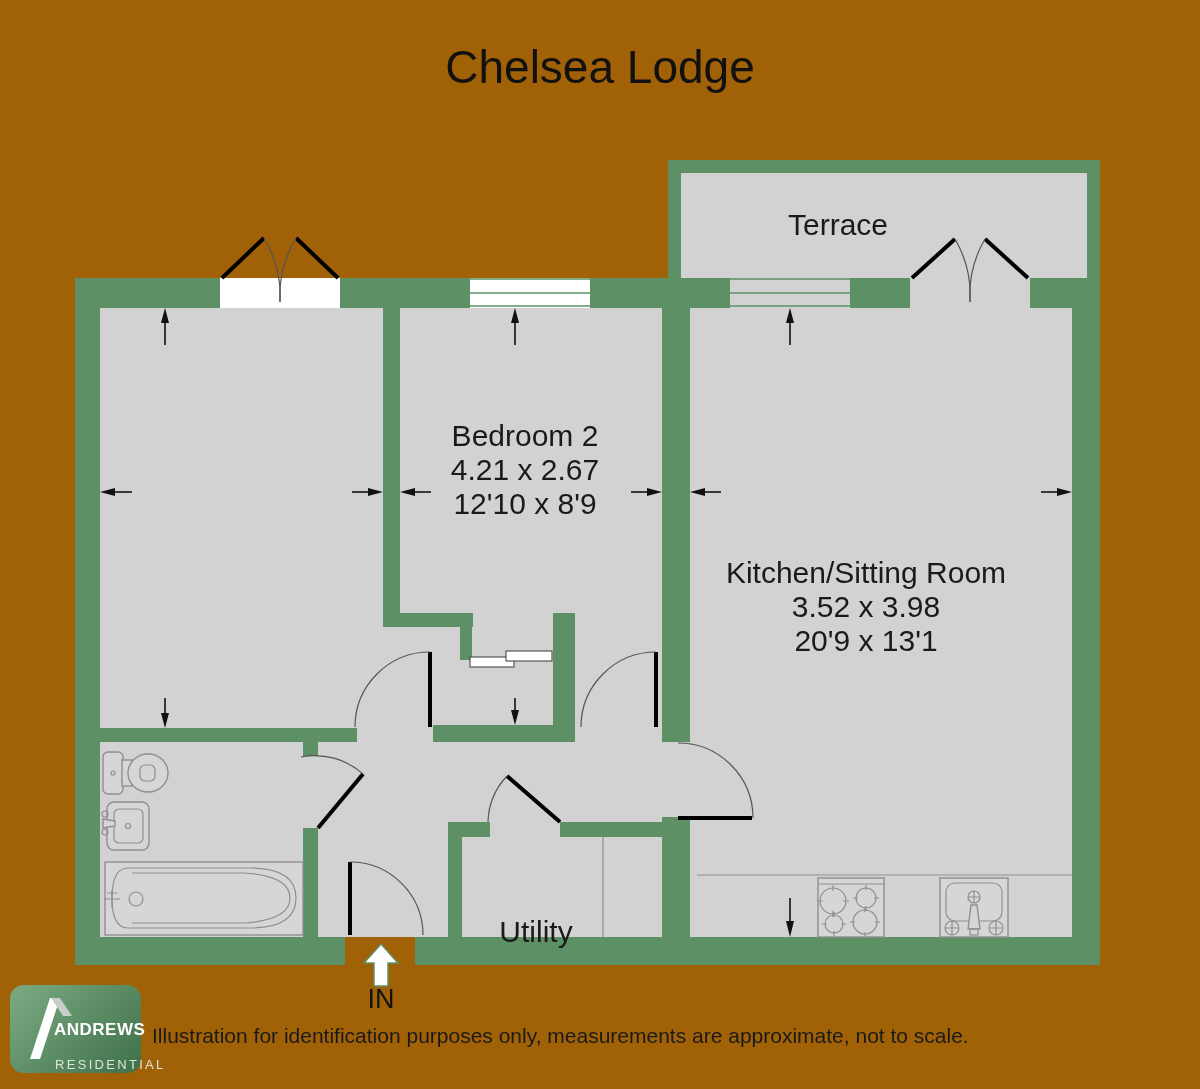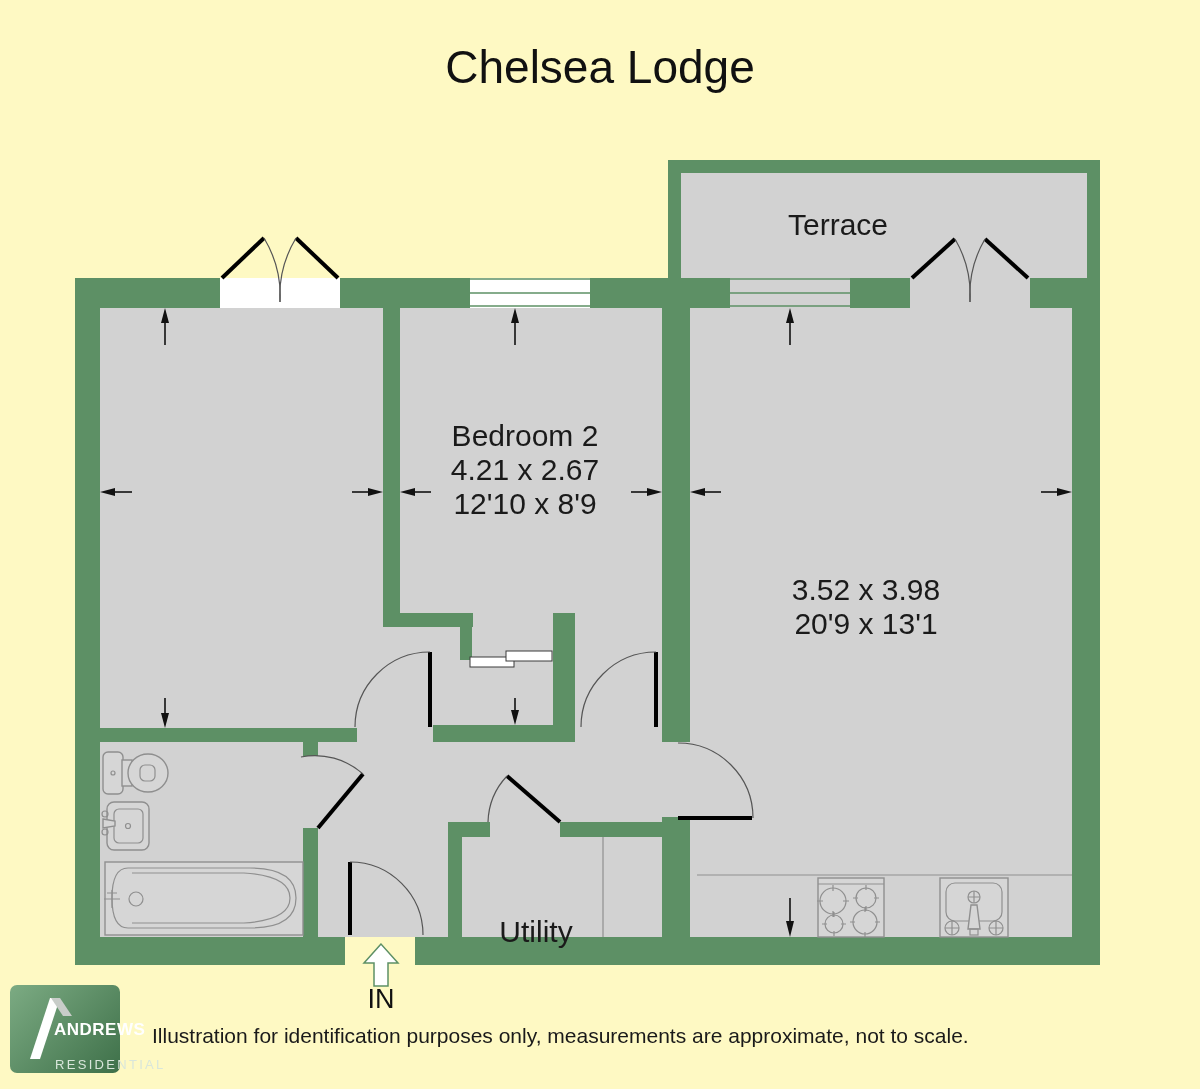--- a/index.html
+++ b/index.html
@@ -1,37 +1,37 @@
 <!DOCTYPE html>
 <html style="--wall: #5d9065; --floor: #d2d2d2; --logo-green-dark: #3e7049; --logo-green-light: #7cab83;"><head>
 <meta charset="utf-8">
 <style>
   html,body{margin:0;padding:0;background:#fff;}
-  #canvas{position:relative;width:1200px;height:1089px;background:#fef9c3;overflow:hidden;
+  #canvas{position:relative;width:1200px;height:1089px;background:#a16207;overflow:hidden;
           font-family:"Liberation Sans",sans-serif;color:#111;}
   #plan-svg{position:absolute;left:0;top:0;}
   .wall{fill:var(--wall);}
   .floor{fill:var(--floor);}
   .leaf{stroke:#000;stroke-width:4;fill:none;}
   .swing{stroke:#555;stroke-width:1.2;fill:none;}
   .dim{stroke:#111;stroke-width:1.6;}
   .dimhead{fill:#111;stroke:none;}
   .fix{stroke:#8f8f8f;stroke-width:1.4;fill:#d6d6d6;}
   .fixl{stroke:#8f8f8f;stroke-width:1.2;fill:none;}
   .winline{stroke:var(--wall);stroke-width:1.6;}
   .shelf{fill:#fff;stroke:#3a3a3a;stroke-width:1;}
   .lbl{position:absolute;transform:translate(-50%,-50%);text-align:center;white-space:nowrap;z-index:5;}
   .room-lbl{font-size:30px;line-height:34px;color:#1a1a1a;}
   .title{position:absolute;left:0;top:40px;width:100%;text-align:center;font-size:46px;color:#111;z-index:5;}
   .subtitle{position:absolute;left:0;top:100px;width:100%;text-align:center;font-size:23px;font-weight:bold;color:#111;z-index:5;}
   .in-lbl{font-size:27px;font-weight:500;}
   .disclaimer{position:absolute;left:152px;top:1024px;font-size:21px;color:#1a1a1a;z-index:5;white-space:nowrap;}
-  .logo{position:absolute;left:10px;top:985px;width:110px;height:88px;z-index:6;
+  .logo{position:absolute;left:10px;top:985px;width:131px;height:88px;z-index:6;
         background:linear-gradient(135deg,var(--logo-green-light),var(--logo-green-dark));
-        border-radius:7px;}
+        border-radius:14px;}
   .logo-name{position:absolute;left:44px;top:35px;font-size:17px;font-weight:bold;color:#fff;letter-spacing:.5px;}
   .logo-sub{position:absolute;left:45px;top:72px;font-size:13px;color:#d9e6db;letter-spacing:2.3px;}
 </style>
 </head>
 <body>
 
 <div id="canvas">
 
   <svg id="plan-svg" width="1200" height="1089" viewBox="0 0 1200 1089">
 
@@ -218,20 +218,21 @@
   <div class="lbl room-lbl" style="left:838px;top:225px;">Terrace</div>
 
 
   <div class="lbl room-lbl" style="left:525px;top:470px;">
     <div>Bedroom 2</div>
     <div>4.21 x 2.67</div>
     <div>12'10 x 8'9</div>
   </div>
 
   <div class="lbl room-lbl" style="left:866px;top:607px;">
+    <div>Kitchen/Sitting Room</div>
     <div>3.52 x 3.98</div>
     <div>20'9 x 13'1</div>
   </div>
 
   <div class="lbl room-lbl" style="left:536px;top:932px;">Utility</div>
 
   <div class="lbl in-lbl" style="left:381px;top:999px;">IN</div>
 
   <div class="logo">
     <svg width="135" height="88" viewBox="0 0 135 88" style="position:absolute;left:0;top:0;">

